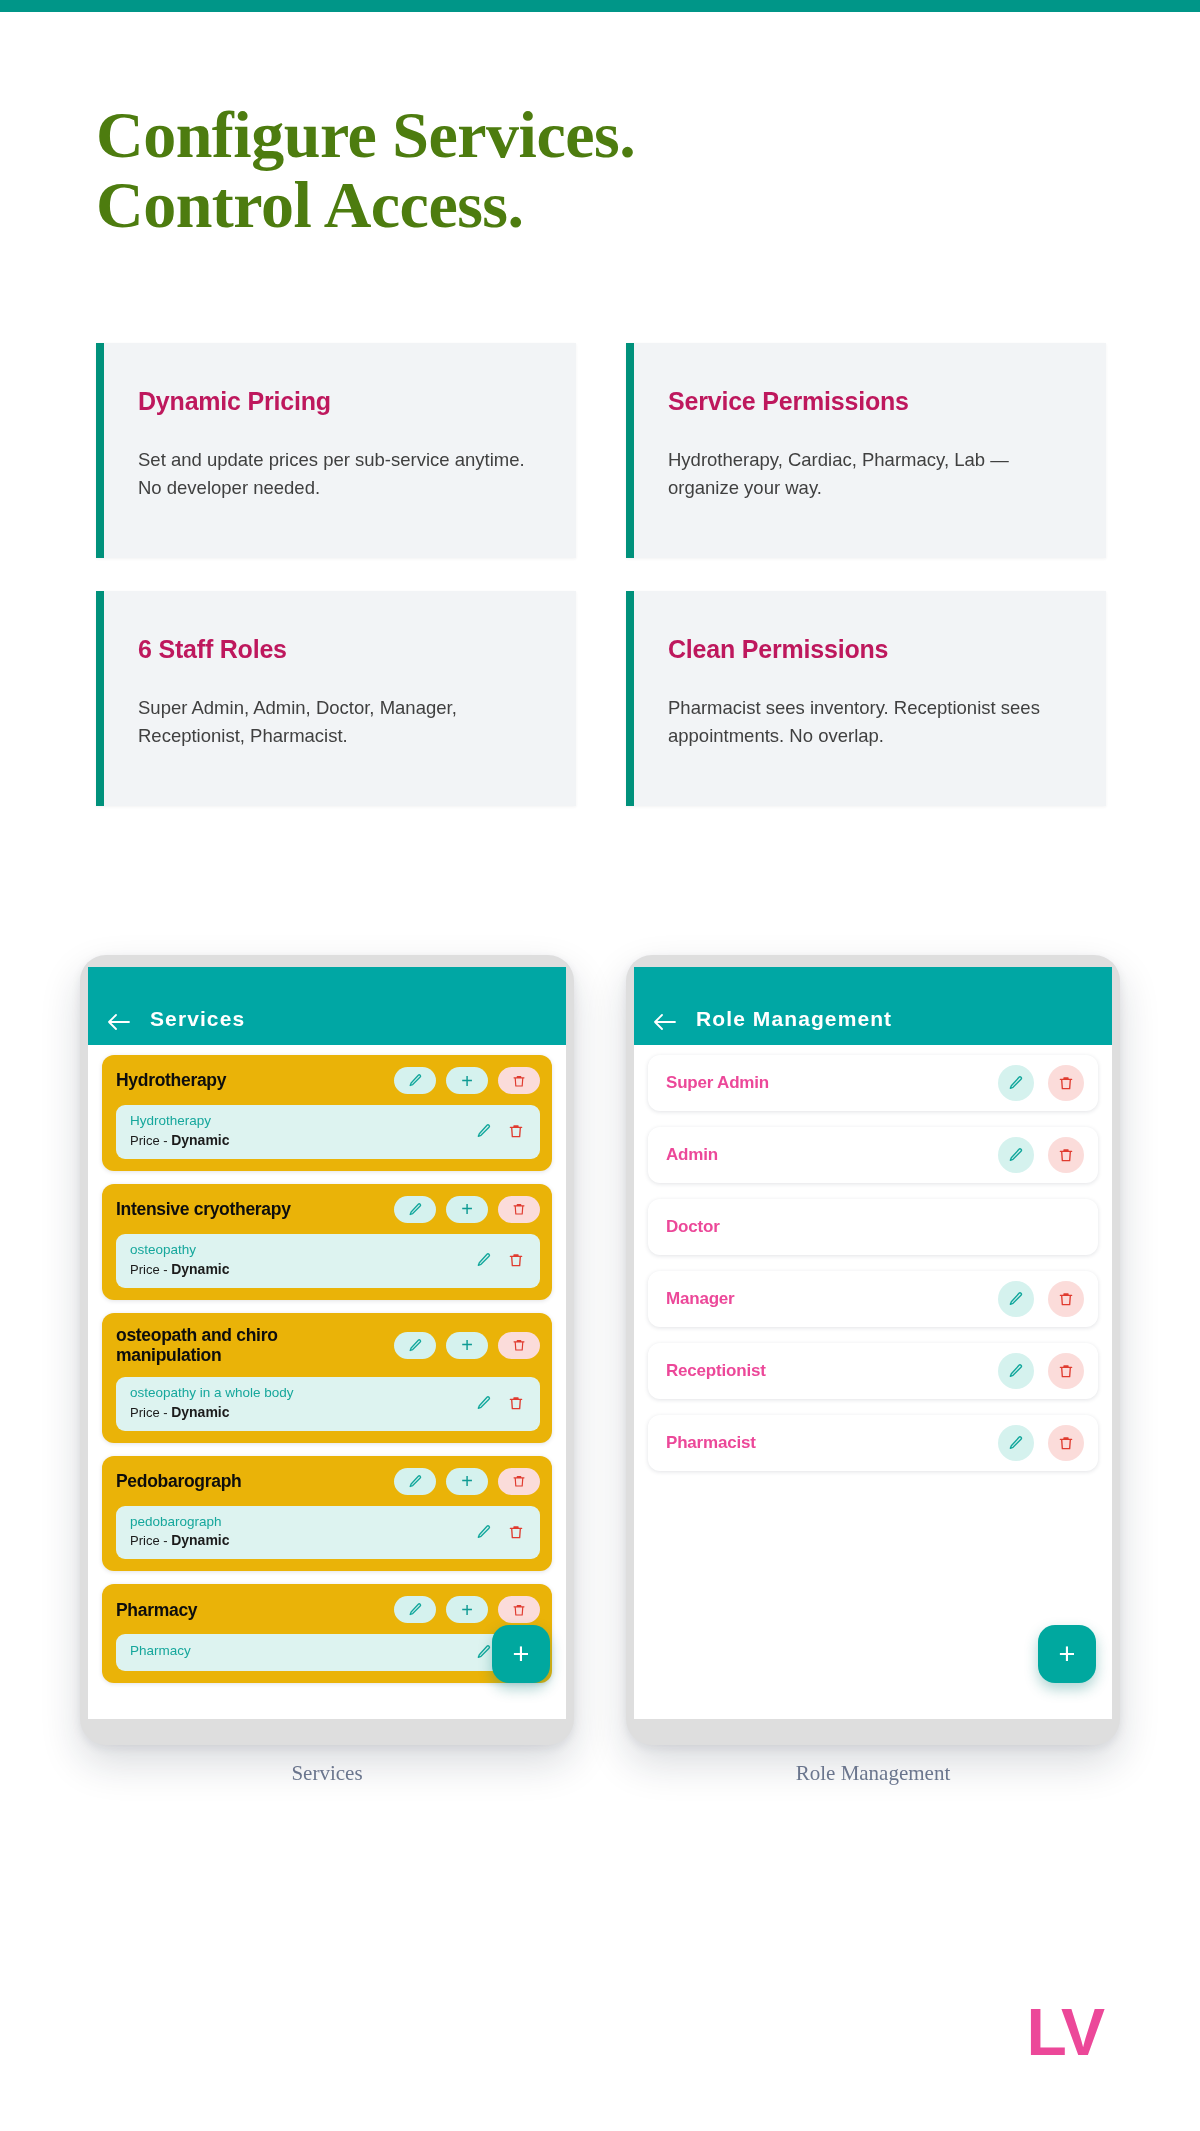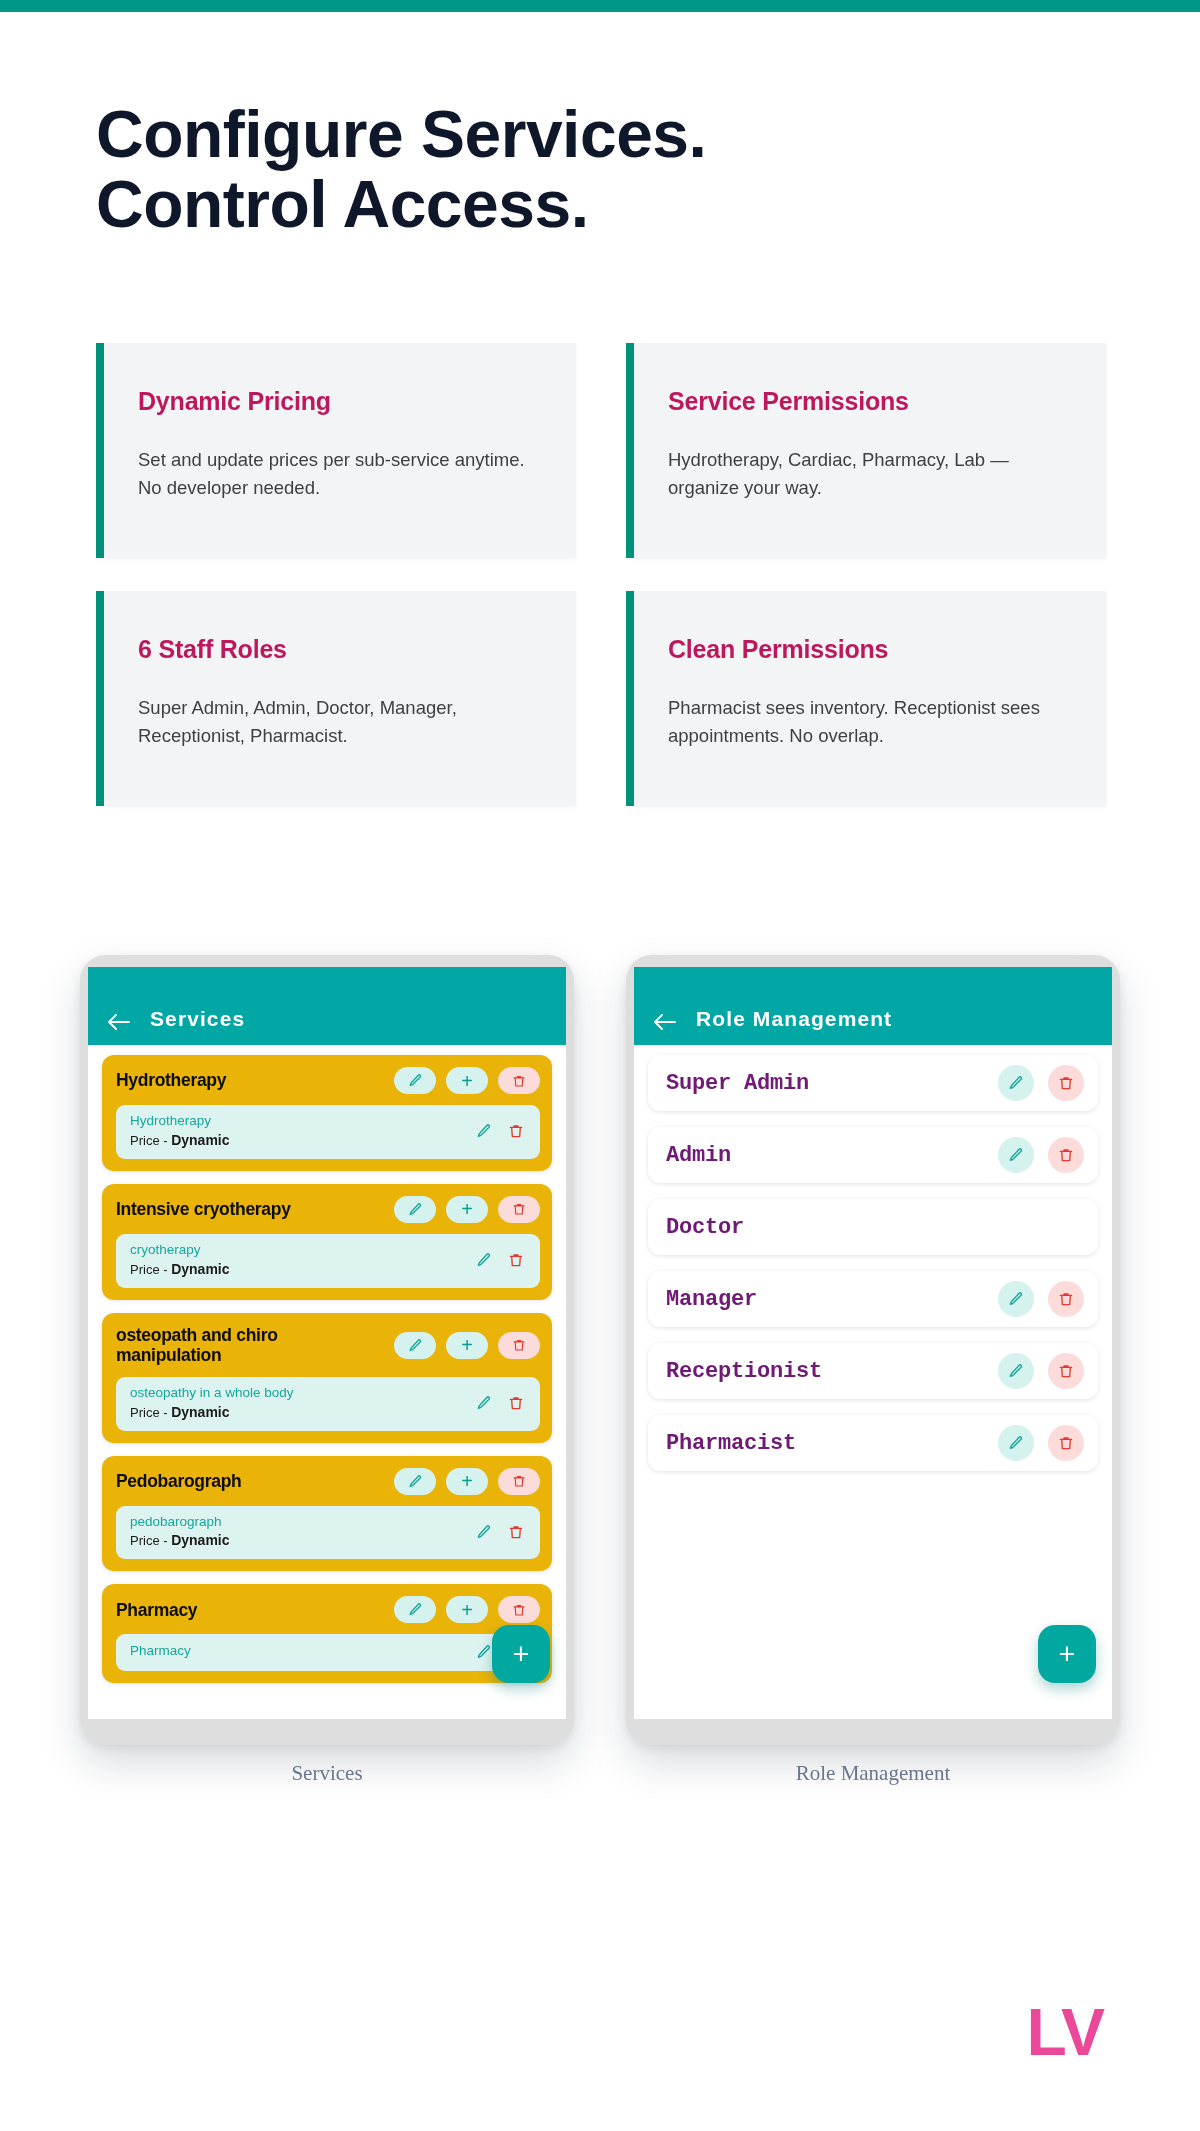--- a/index.html
+++ b/index.html
@@ -11,23 +11,23 @@
     -webkit-font-smoothing:antialiased;
     position:relative;overflow:hidden;
   }
 
   
   .top-bar{position:absolute;left:0;top:0;width:1200px;height:12px;background:#009688;}
 
   
   .hero{position:absolute;left:96px;top:100px;width:1000px;}
   .hero h1{
-    font-family:Liberation Sans, sans-serif;
+    font-family:Liberation Serif, serif;
     font-weight:700;font-size:66px;line-height:1.06;
-    color:#0f172a;letter-spacing:-0.5px;
+    color:#4d7c0f;letter-spacing:-0.5px;
   }
   .hero h1 .line{display:block;}
 
   
   .features{position:absolute;left:96px;top:343px;width:1010px;
             display:grid;grid-template-columns:480px 480px;column-gap:50px;row-gap:33px;}
   .fcard{
     position:relative;background:#f2f4f6;border-left:8px solid #00917b;
     height:215px;padding:44px 34px 0 34px;
     box-shadow:0 1px 3px rgba(0,0,0,.05);
@@ -97,21 +97,21 @@
   .sub-price{font-size:13px;color:#1b1b1b;line-height:1.3;margin-top:1px;}
   .sub-price b{font-size:14px;font-weight:700;}
   .sub-act{width:20px;height:20px;flex:none;display:flex;align-items:center;justify-content:center;cursor:pointer;}
 
   
   .role-card{
     background:#ffffff;border-radius:12px;margin-bottom:16px;
     height:56px;display:flex;align-items:center;gap:14px;padding:0 14px 0 18px;
     box-shadow:0 1px 4px rgba(30,40,60,.13);
   }
-  .role-name{flex:1;font-size:22px;font-weight:700;color:#701a75;letter-spacing:-0.2px;font-family:Liberation Mono, monospace;}
+  .role-name{flex:1;font-size:17px;font-weight:700;color:#ec4899;letter-spacing:-0.2px;}
   .circ{width:36px;height:36px;border-radius:50%;flex:none;
         display:flex;align-items:center;justify-content:center;cursor:pointer;}
   .circ.teal{background:#d5f2ee;}
   .circ.red{background:#fbdcda;}
 
   
   .fab{
     position:absolute;right:16px;bottom:36px;width:58px;height:58px;
     background:#00a89f;border-radius:17px;
     display:flex;align-items:center;justify-content:center;
@@ -237,21 +237,21 @@
                 <div class="pill red">
                   <span>
                     <svg width="14" height="14" viewBox="0 0 24 24" fill="none" stroke="#e03b2f" stroke-width="2" stroke-linecap="round" stroke-linejoin="round">
                       <path d="M3.5 6.5h17M9 6.5V4.5h6v2M5.5 6.5l1 14h11l1-14"></path>
                     </svg>
                   </span>
                 </div>
               </div>
               <div class="sub-row">
                 <div class="sub-texts">
-                  <div class="sub-name">cryotherapy</div>
+                  <div class="sub-name">osteopathy</div>
                   <div class="sub-price"><span>Price - </span><b>Dynamic</b></div>
                 </div>
                 <div class="sub-act">
                   <span>
                     <svg width="16" height="16" viewBox="0 0 24 24" fill="none" stroke="#12a79c" stroke-width="2.1" stroke-linecap="round" stroke-linejoin="round">
                       <path d="M16.5 3.5a2.12 2.12 0 0 1 3 3L7.5 18.5 3.5 20l1.5-4z"></path>
                     </svg>
                   </span>
                 </div>
                 <div class="sub-act">

